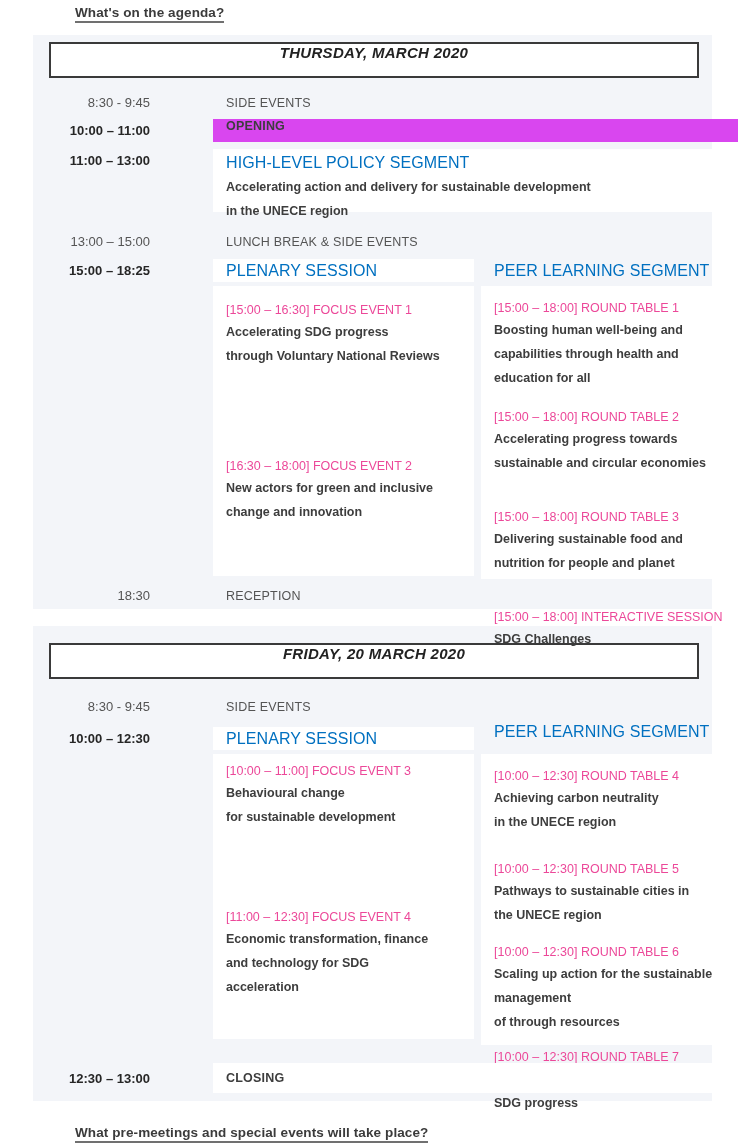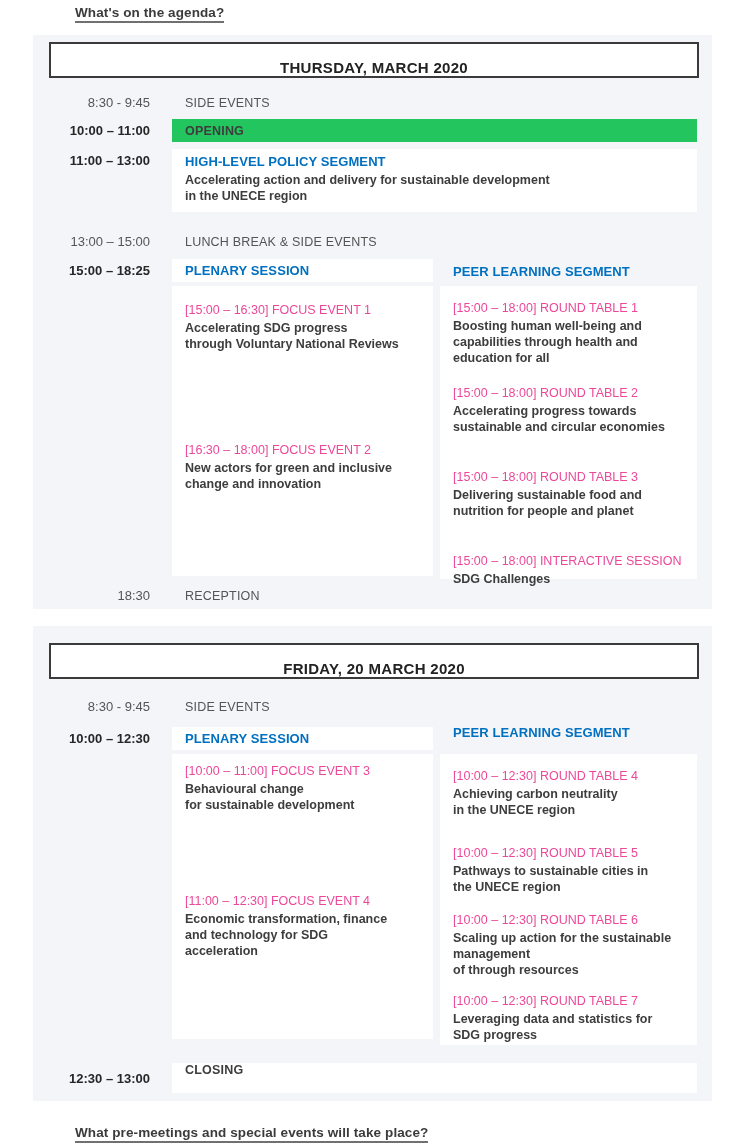--- a/index.html
+++ b/index.html
@@ -33,34 +33,36 @@
   #day1 { margin-top: 12px; height: 574px; }
   #day2 { margin-top: 17px; height: 475px; padding-top: 17px; }
 
   .day-header-box {
     margin-left: 16px;
     width: 650px;
     height: 36px;
     background: #ffffff;
     border: 2px solid #3a3a3a;
     display: flex;
-    align-items: flex-end;
+    align-items: flex-start;
     justify-content: center;
+    font-style: italic;
   }
   .day-header-box .title {
     font-size: 15px;
     font-weight: bold;
     color: #222222;
     letter-spacing: 0.3px;
   }
 
   .row {
     display: grid;
     grid-template-columns: 139px 540px;
     align-items: center;
+    gap: 41px;
   }
   .time {
     text-align: right;
     padding-right: 22px;
     font-size: 13px;
     color: #545454;
     white-space: nowrap;
   }
   .time.bold { font-weight: bold; color: #262626; }
 
@@ -71,46 +73,45 @@
     letter-spacing: 0.2px;
   }
 
   .row-side { margin-top: 16px; height: 17px; }
   #day2 .row-side { margin-top: 19px; }
 
   .row-opening { margin-top: 8px; }
   .strip {
     width: 525px;
     height: 23px;
-    background: #22c55e;
+    background: #d946ef;
     display: flex;
-    align-items: center;
     padding-left: 13px;
   }
   .strip-label { font-size: 12.5px; font-weight: bold; color: #3d3d3d; letter-spacing: 0.2px; }
 
   .row-policy { margin-top: 7px; align-items: start; }
   .row-policy .time { padding-top: 4px; }
   .policy-block {
     width: 525px;
     height: 63px;
     background: #ffffff;
     padding: 5px 0 0 13px;
   }
   .blue-heading {
-    font-size: 13px;
-    font-weight: bold;
+    font-size: 16px;
+    font-weight: normal;
     color: #0070c0;
     letter-spacing: 0.1px;
   }
   .body-text {
     font-size: 12.5px;
     font-weight: bold;
     color: #3d3d3d;
-    line-height: 16px;
+    line-height: 24px;
     white-space: pre-line;
   }
   .policy-block .body-text { margin-top: 3px; }
 
   .row-lunch { margin-top: 21px; height: 17px; }
 
   .row-sessions { margin-top: 9px; align-items: center; }
   #day2 .row-sessions { margin-top: 12px; }
   .sessions-cols { display: flex; align-items: center; }
   .head-strip {
@@ -153,21 +154,21 @@
   #day2 .col-right .item:nth-child(2) { margin-top: 27px; }
   #day2 .col-right .item:nth-child(3) { margin-top: 17px; }
   #day2 .col-right .item:nth-child(4) { margin-top: 15px; }
 
   .row-reception { margin-top: 8px; height: 17px; }
 
   .row-closing { margin-top: 18px; align-items: center; }
   .closing-strip {
     width: 525px; height: 30px;
     background: #ffffff;
-    display: flex; align-items: flex-start;
+    display: flex; align-items: center;
     padding-left: 13px;
   }
 </style>
 </head>
 <body>
 
 
 
 <div class="page-heading top">What's on the agenda?</div>
 

